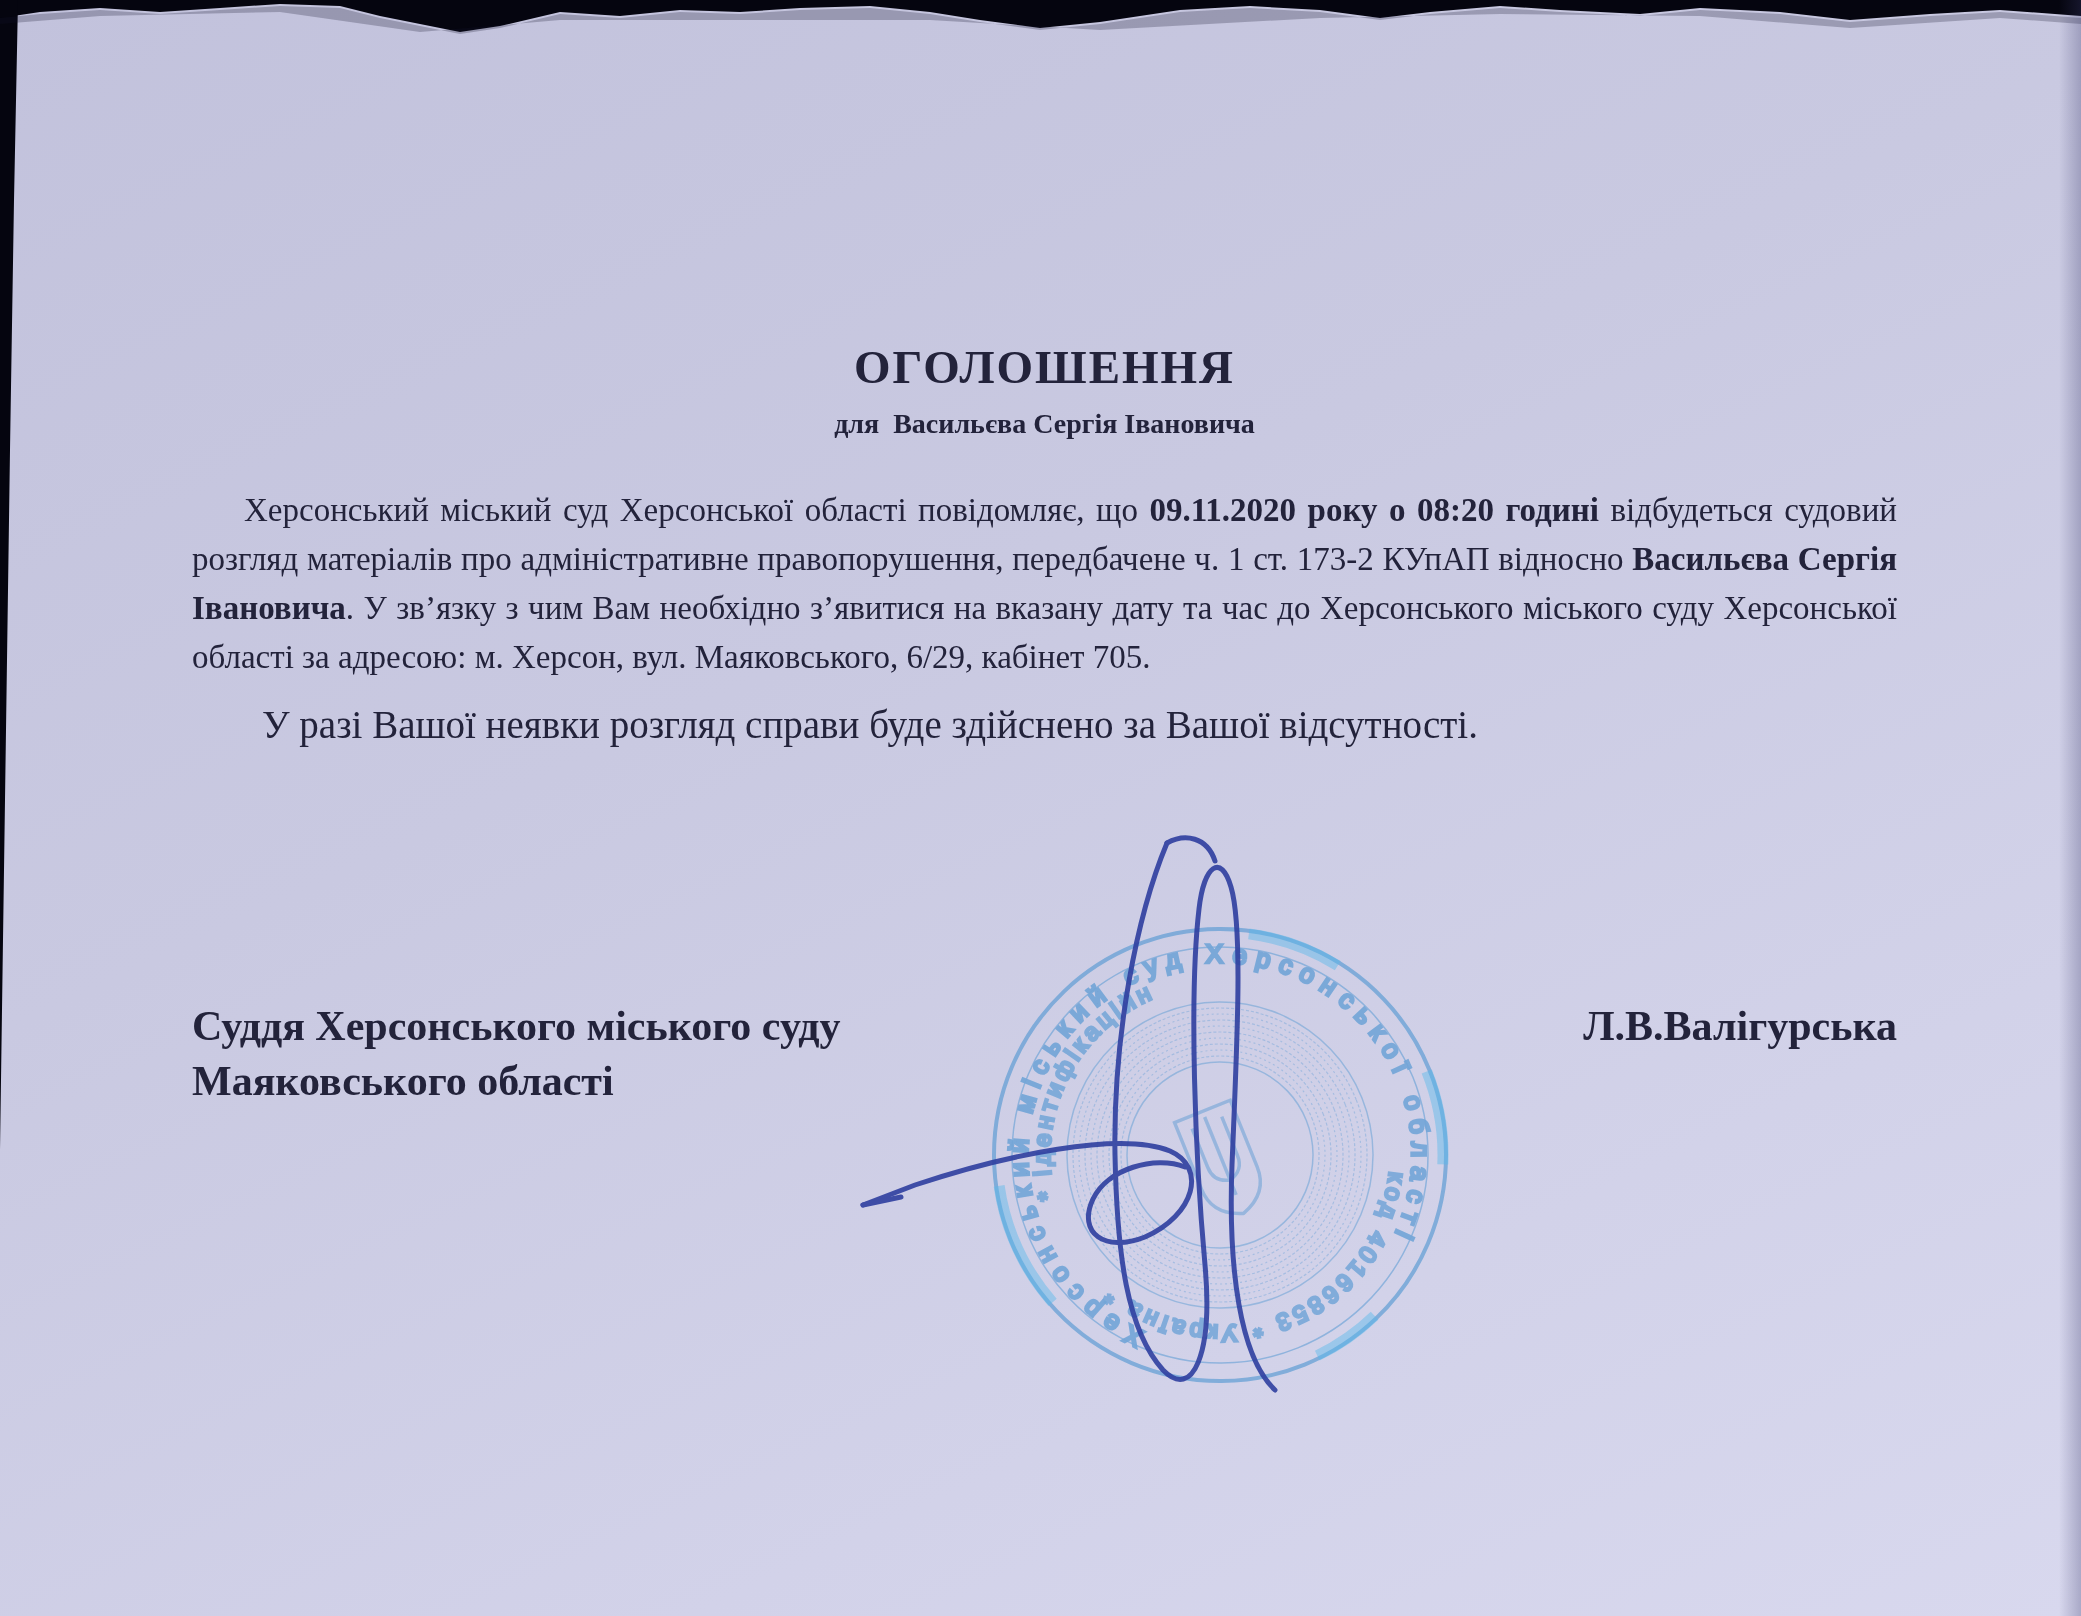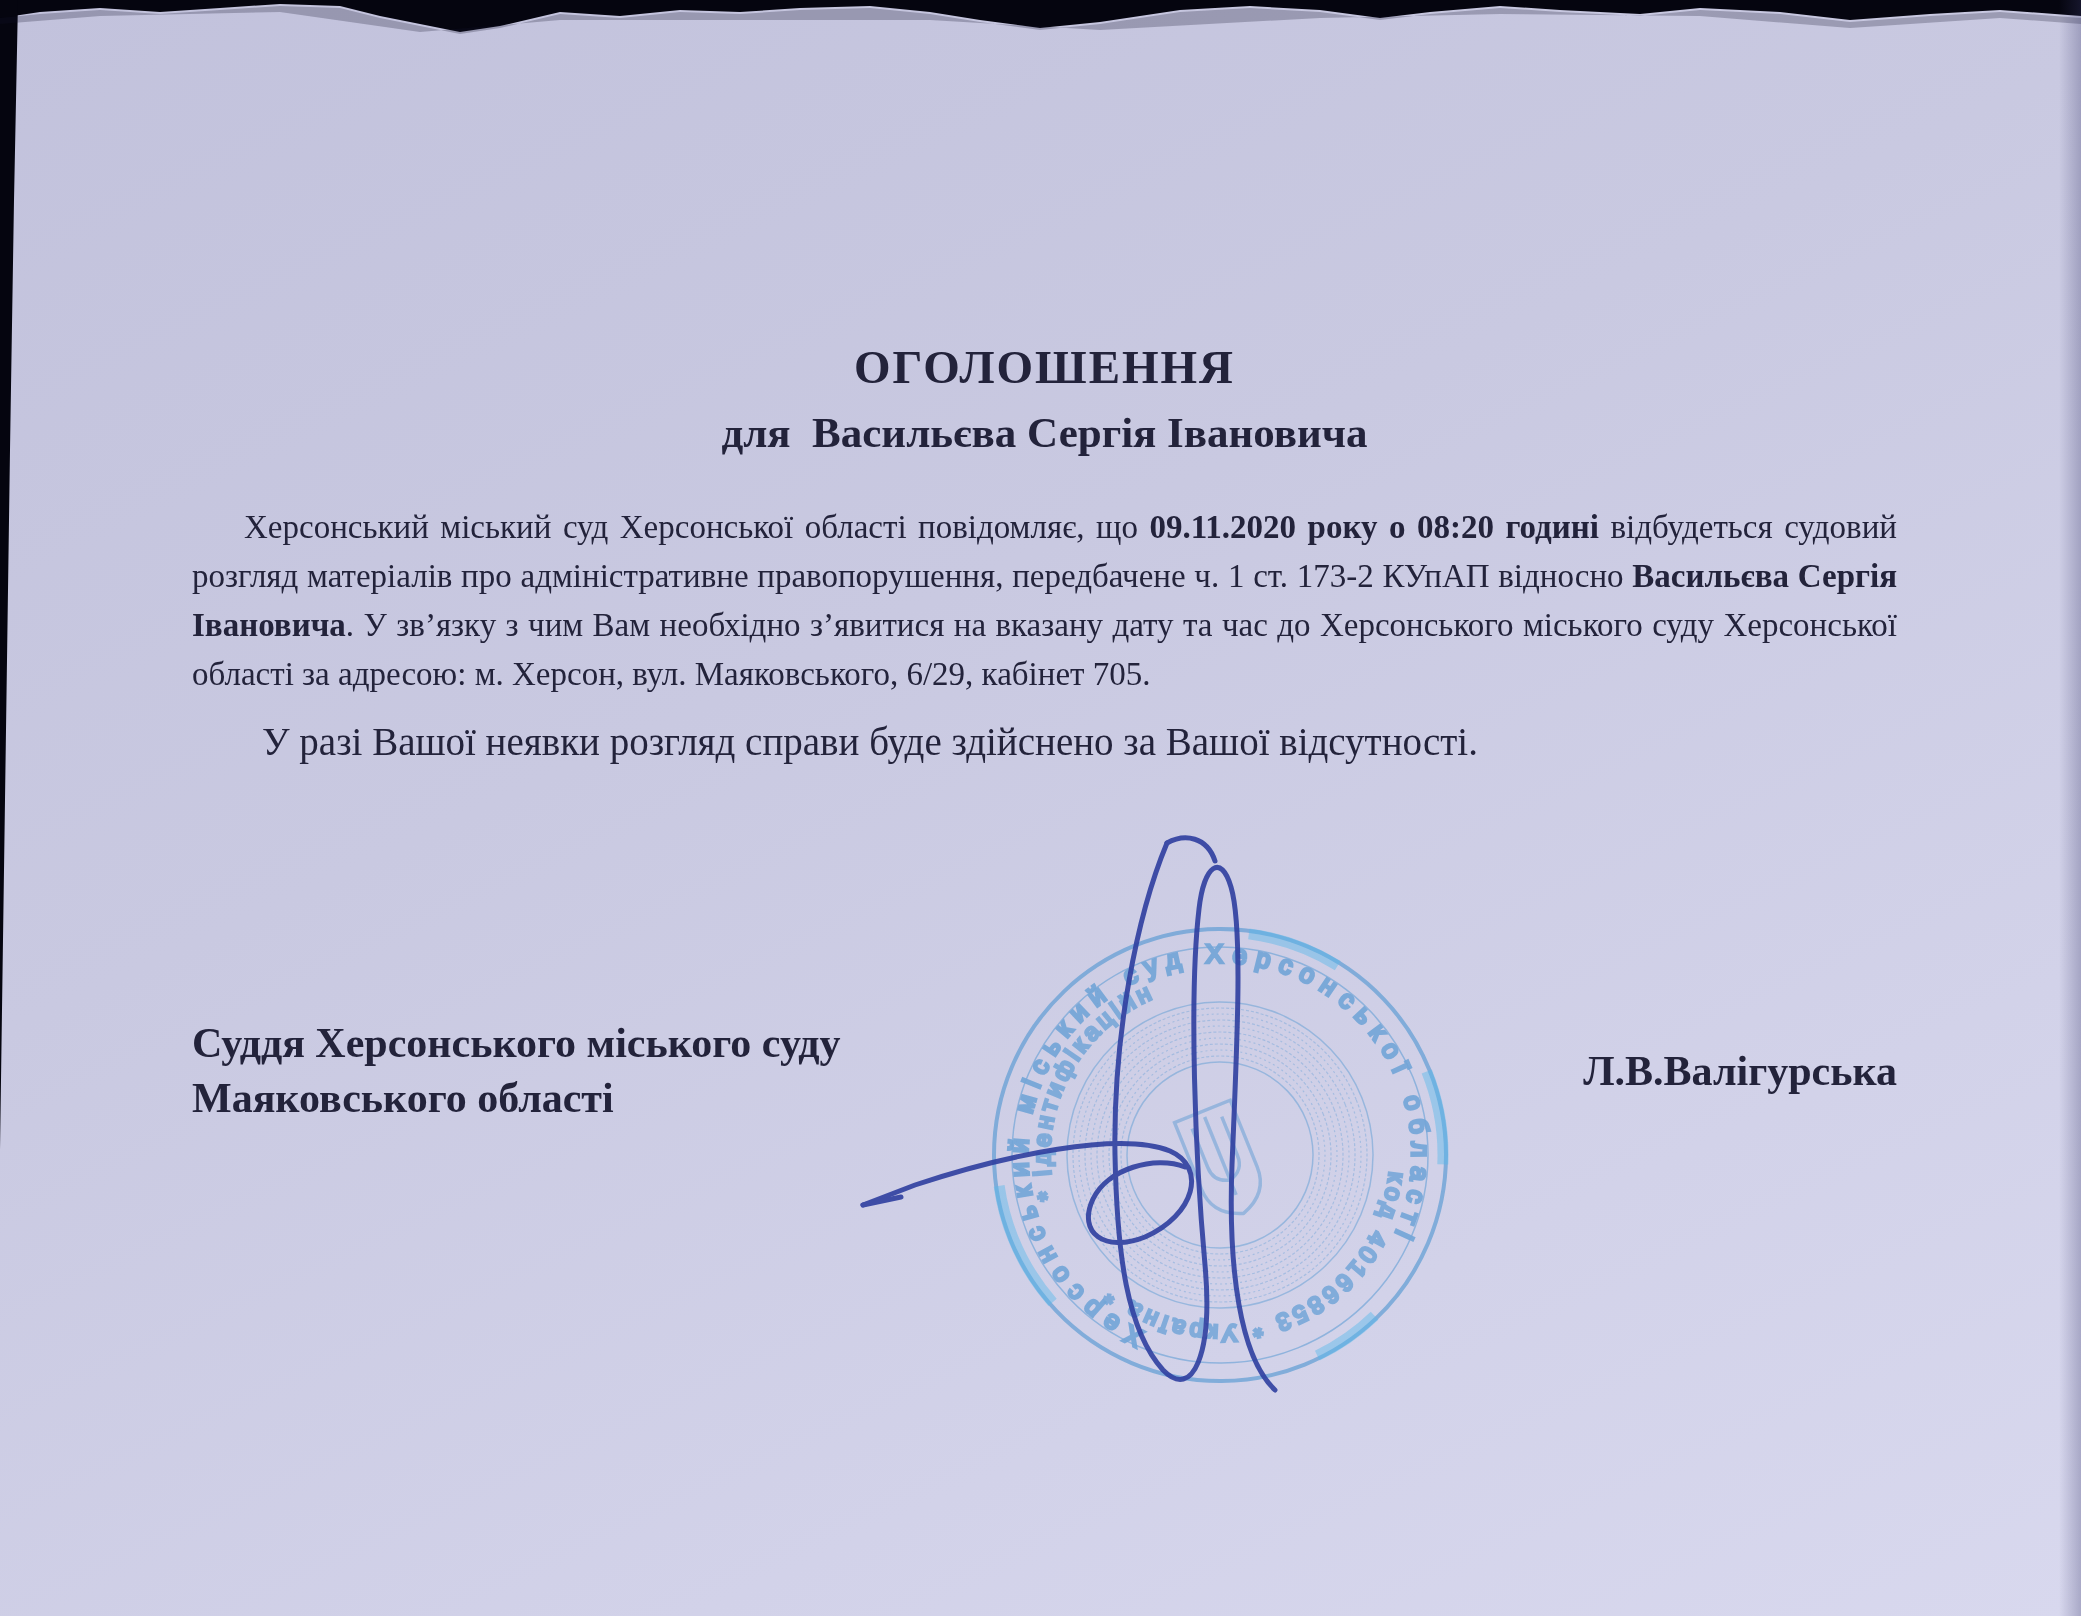--- a/index.html
+++ b/index.html
@@ -22,36 +22,36 @@
     position:absolute;left:0;top:0;width:2081px;box-sizing:border-box;
     padding:340px 184px 0 192px;
     color:#23233b;
   }
   .title{
     margin:0;text-align:center;
     font-size:47px;font-weight:bold;letter-spacing:2px;
   }
   .subtitle{
     margin:14px 0 12px;text-align:center;
-    font-size:43px;font-weight:bold;white-space:pre-wrap;
+    font-size:28px;font-weight:bold;white-space:pre-wrap;
   }
   .lead{
     margin:46px 0 0;
     font-size:33px;line-height:49px;
     text-align:justify;text-indent:52px;
   }
   .lead b{font-weight:bold;}
   .closing{
     margin:18px;
     font-size:39px;line-height:49px;
     text-indent:52px;text-align:left;
   }
   .sig-row{
     margin-top:250px;
-    display:flex;justify-content:space-between;align-items:center;
+    display:flex;justify-content:space-between;align-items:flex-start;
     font-weight:bold;font-size:42px;line-height:55px;
   }
   .sig-left div{white-space:nowrap;}
   .sig-name{white-space:nowrap;}
   .stamp-svg{position:absolute;left:975px;top:910px;opacity:0.82;}
   .stamp-svg text{
     font-family:"Liberation Sans","DejaVu Sans",sans-serif;
     fill:#4d8ecb;
   }
   .sig-svg{position:absolute;left:855px;top:825px;}

